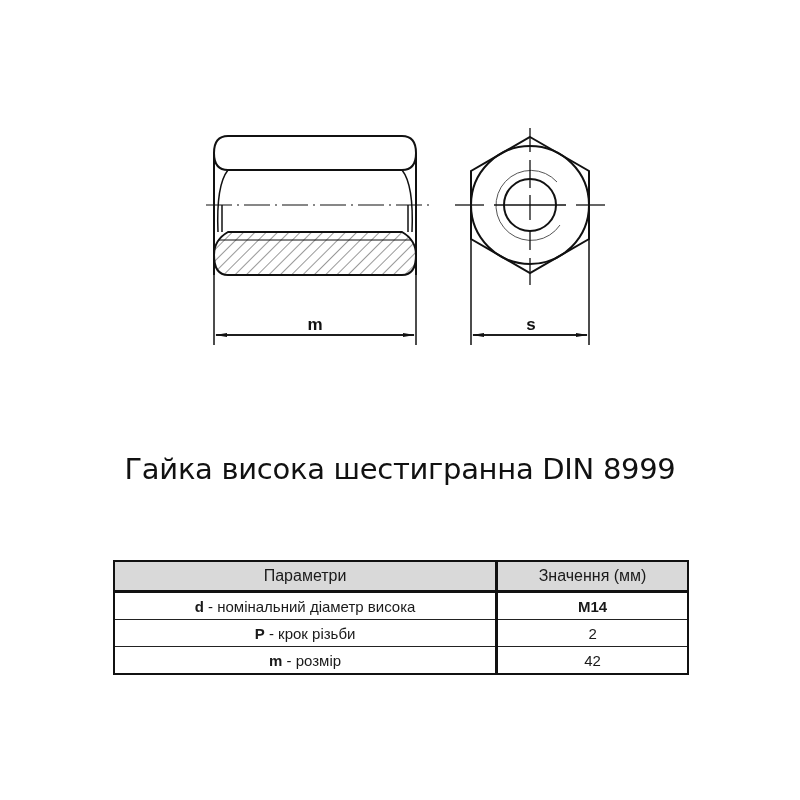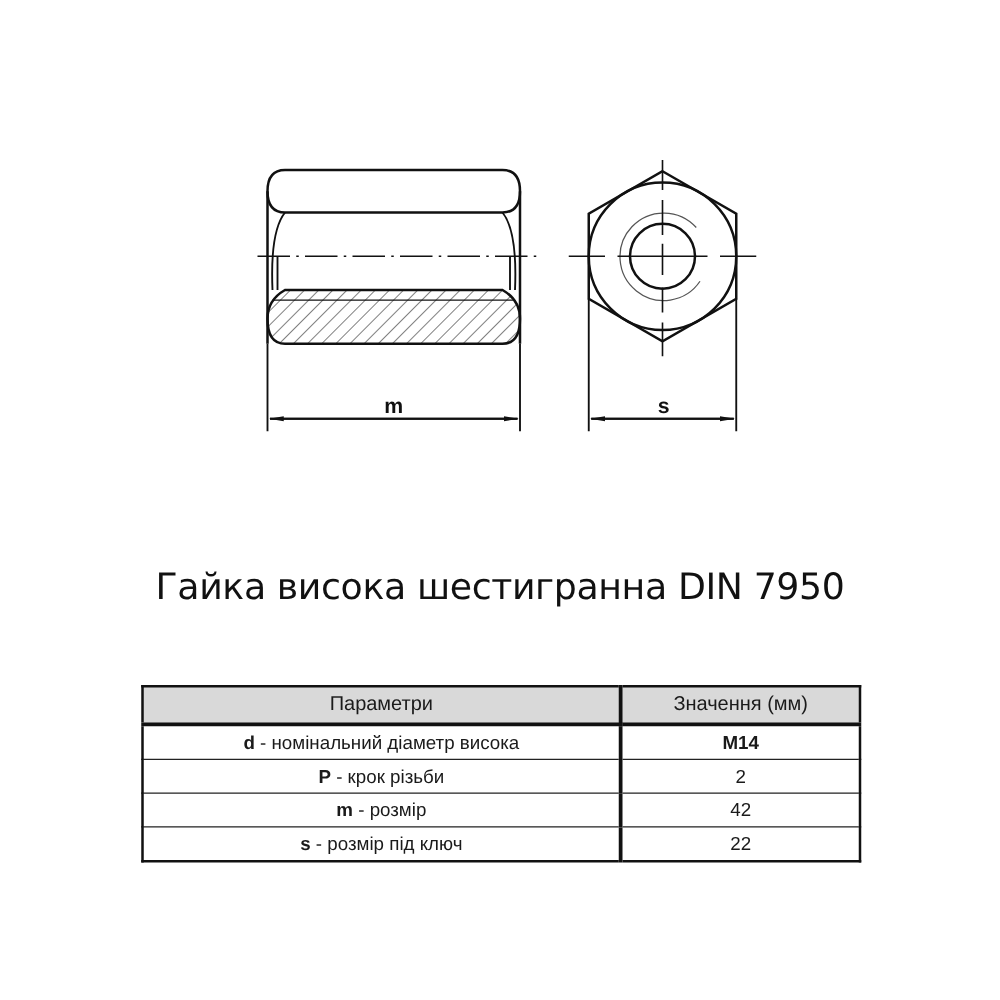--- a/index.html
+++ b/index.html
@@ -4,21 +4,21 @@
 <style>
   html, body { margin: 0; padding: 0; background: #ffffff; }
   body { width: 800px; height: 800px; position: relative; overflow: hidden; font-family: "Liberation Sans", sans-serif; }
   #drawing { position: absolute; left: 0; top: 0; width: 800px; height: 400px; }
   .dim-label { font-family: "Liberation Sans", sans-serif; font-weight: bold; font-size: 17px; fill: #111; }
   .title {
     position: absolute; left: 0; top: 452px; width: 800px; text-align: center;
     font-family: "DejaVu Sans", sans-serif; font-size: 29px; color: #111; letter-spacing: -0.3px;
   }
   table.spec {
-    position: absolute; left: 113px; top: 548px; width: 576px;
+    position: absolute; left: 113px; top: 560px; width: 576px;
     border-collapse: collapse; border: 2px solid #111;
     font-family: "Liberation Sans", sans-serif; font-size: 15px; color: #1a1a1a;
   }
   table.spec th, table.spec td {
     border: 1px solid #222; text-align: center; padding: 0; height: 26px;
   }
   table.spec th {
     background: #d9d9d9; font-weight: normal; font-size: 16px; height: 28px;
     border-bottom: 3px solid #111;
   }
@@ -82,21 +82,21 @@
 
     <line x1="471" y1="239" x2="471" y2="345" stroke-width="1.5"></line>
     <line x1="589" y1="239" x2="589" y2="345" stroke-width="1.5"></line>
 
     <line x1="473" y1="335" x2="587" y2="335" stroke-width="1.5" marker-end="url(#arrow)"></line>
     <line x1="587" y1="335" x2="473" y2="335" stroke-width="1.5" marker-end="url(#arrow)"></line>
   </g>
   <text class="dim-label" x="531" y="330" text-anchor="middle">s</text>
 </svg>
 
-<div class="title">Гайка висока шестигранна DIN 7950</div>
+<div class="title">Гайка висока шестигранна DIN 8999</div>
 
 <table class="spec">
   <thead>
     <tr>
       <th class="col-param">Параметри</th>
       <th class="col-val">Значення (мм)</th>
     </tr>
   </thead>
   <tbody>
     <tr>
@@ -104,18 +104,14 @@
       <td class="col-val bold">M14</td>
     </tr>
     <tr>
       <td class="col-param"><span class="sym">P</span><span> - крок різьби</span></td>
       <td class="col-val">2</td>
     </tr>
     <tr>
       <td class="col-param"><span class="sym">m</span><span> - розмір</span></td>
       <td class="col-val">42</td>
     </tr>
-    <tr>
-      <td class="col-param"><span class="sym">s</span><span> - розмір під ключ</span></td>
-      <td class="col-val">22</td>
-    </tr>
   </tbody>
 </table>
 
 </body></html>

